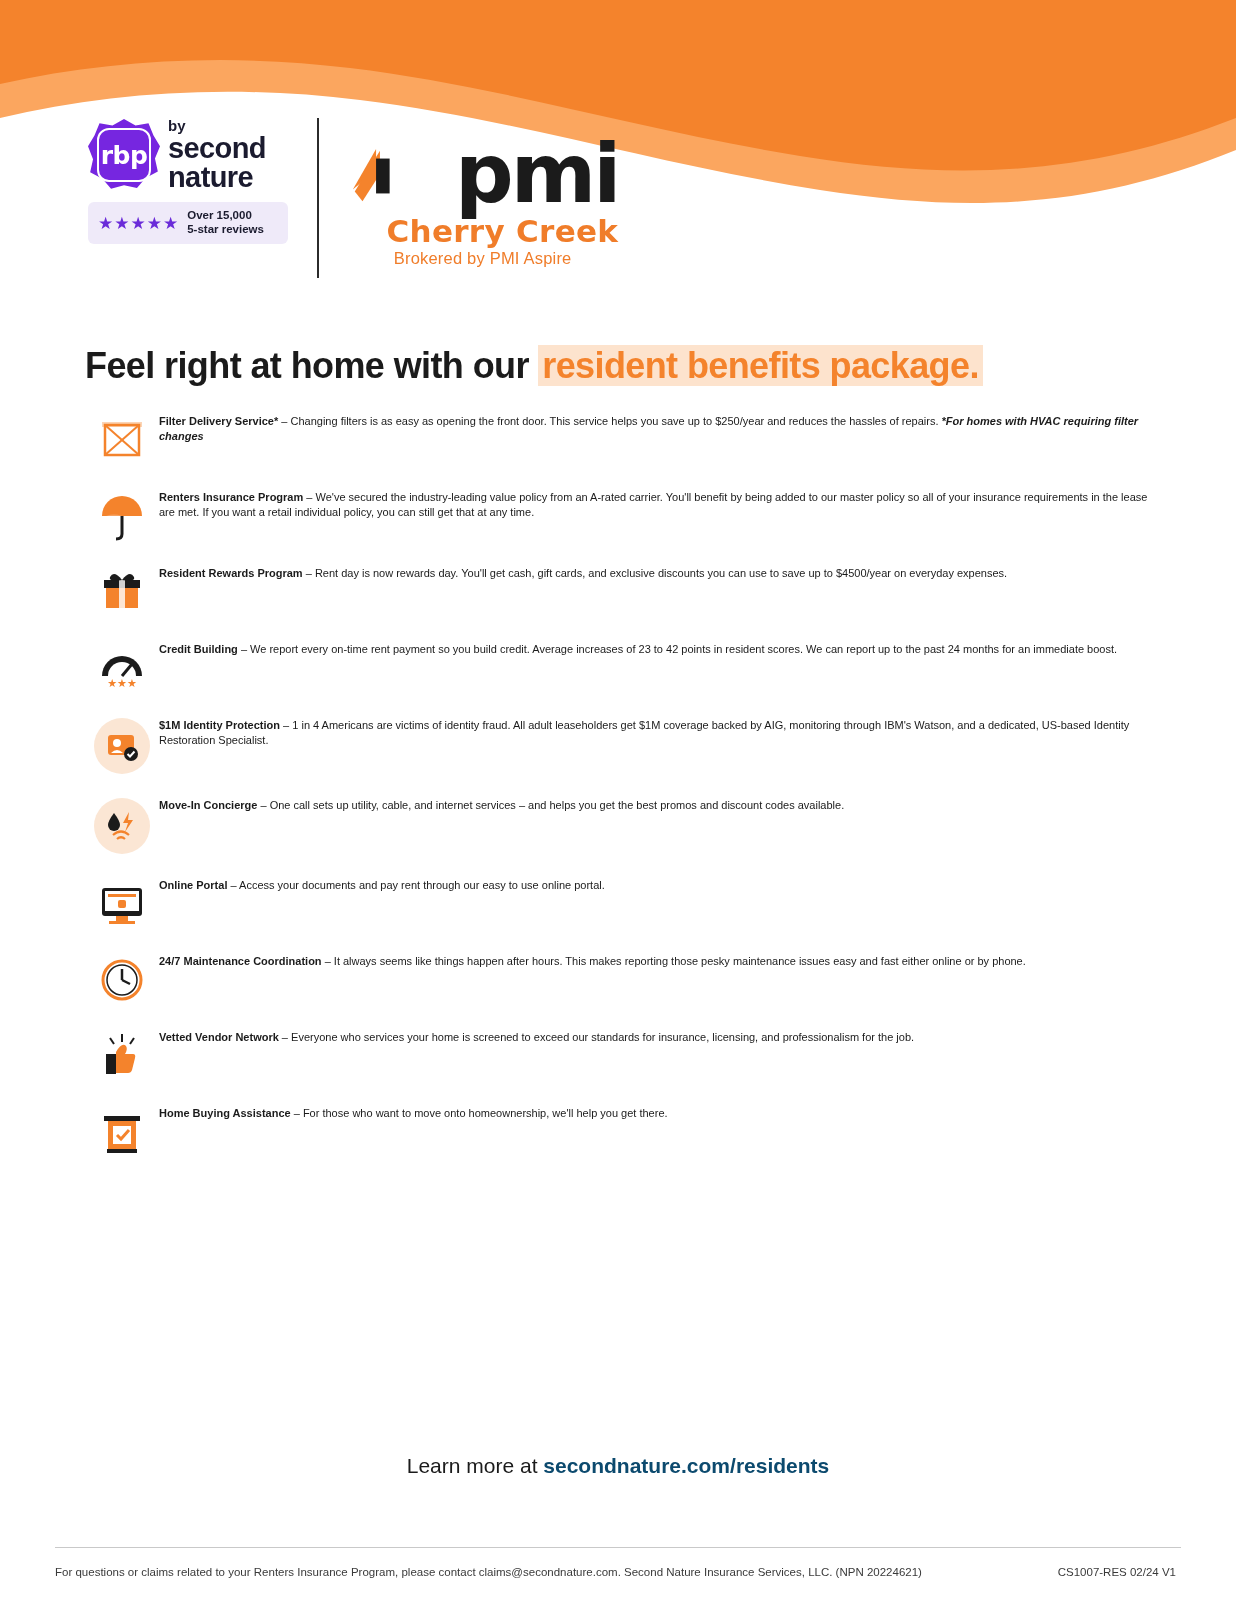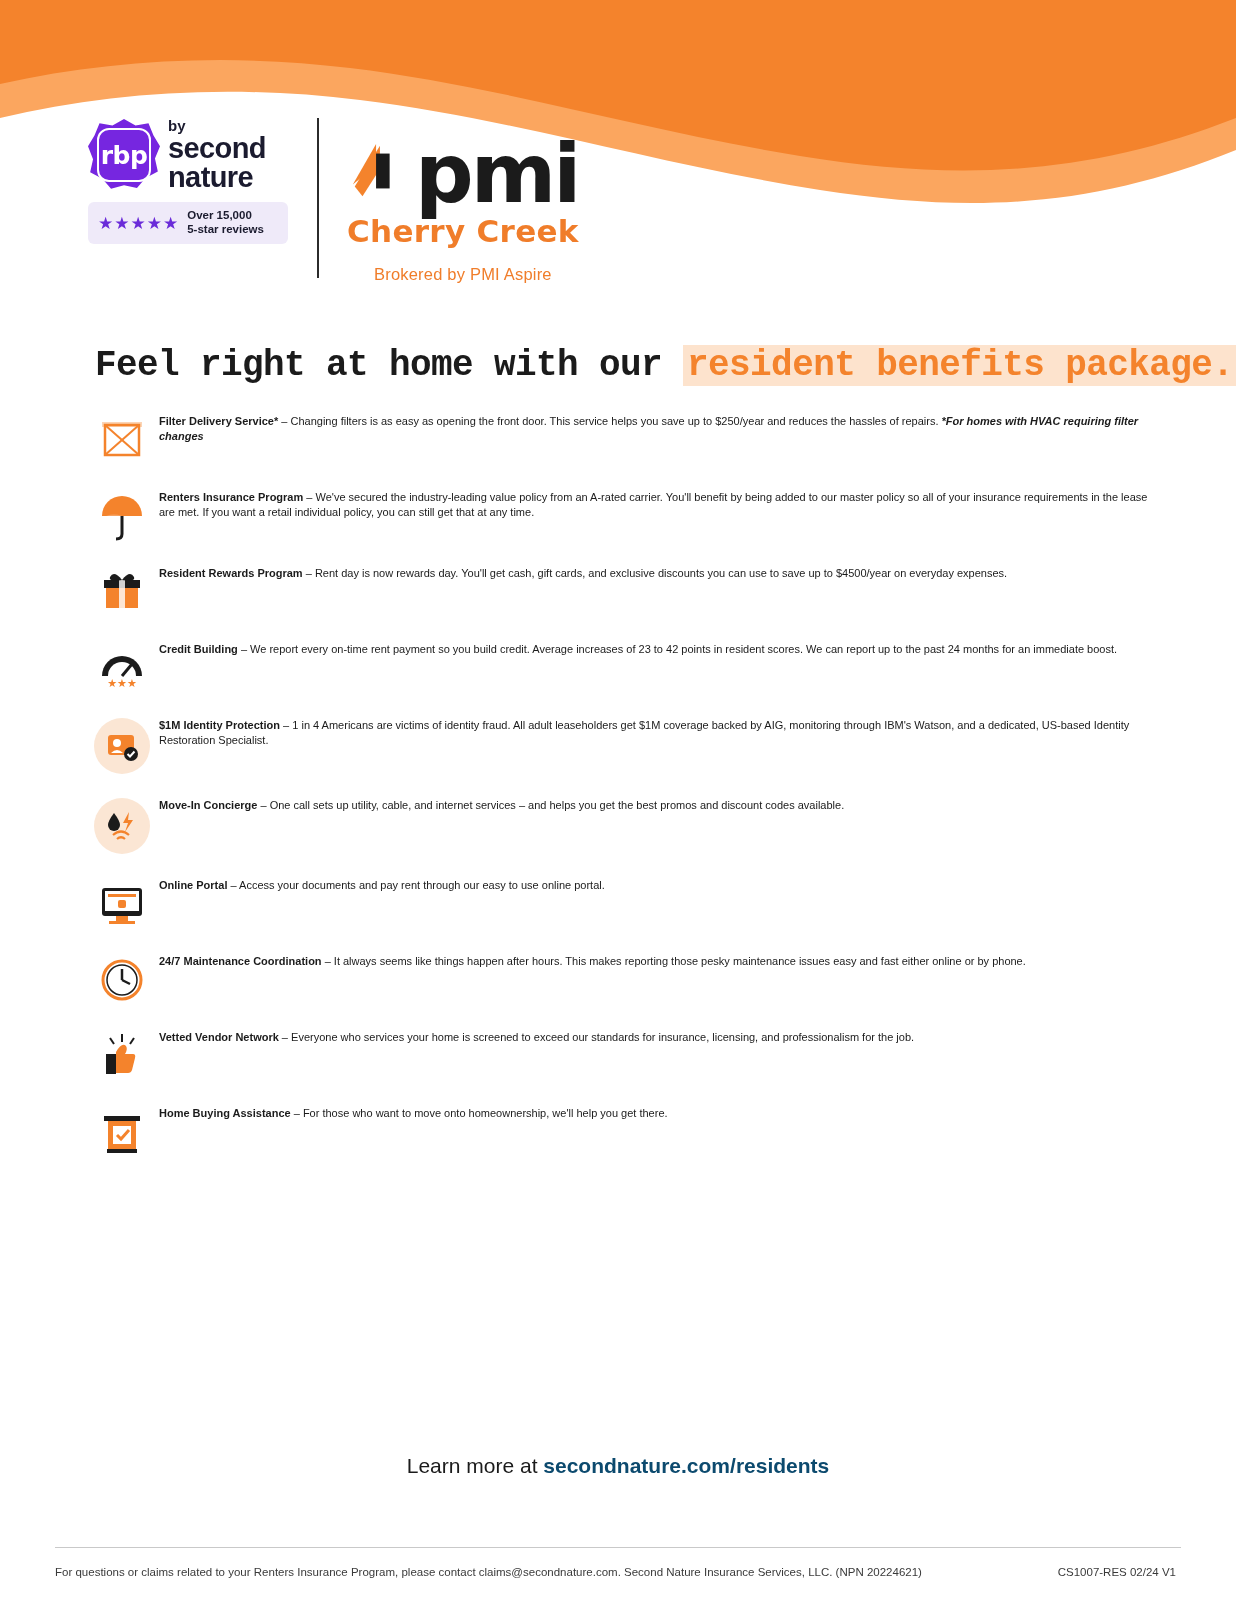--- a/index.html
+++ b/index.html
@@ -84,55 +84,55 @@
   .reviews-text { font-size: 11.5px; color: #1b1b2f; line-height: 1.2; font-weight: 600; }
 
   .divider-v {
     width: 2px; height: 160px;
     background: #2b2b2b;
     margin: 0 28px 0 24px;
   }
 
   
   .pmi-block { padding-top: 22px; }
-  .pmi-top { display: flex; align-items: flex-start; }
+  .pmi-top { display: flex; align-items: flex-end; gap: 40px; }
   .pmi-mark { width: 62px; height: 62px; margin-right: 6px; }
   .pmi-word {
     font-size: 82px; line-height: 0.82;
     font-weight: bold; color: #1b1b1b;
     letter-spacing: -3px;
     font-family: "DejaVu Sans", sans-serif;
   }
   .pmi-sub {
     color: #f07d2a;
     font-size: 31px;
     text-align: right;
     margin-top: 6px;
     letter-spacing: 0.3px;
     font-family: "DejaVu Sans", sans-serif;
     font-weight: bold;
   }
   .pmi-sub2 {
     color: #f07d2a;
     font-size: 16.5px;
     text-align: center;
-    margin-top: 16px;
+    margin-top: 0;
     letter-spacing: 0.2px;
   }
 
   
   .headline {
     position: absolute;
-    top: 345px; left: 95px;
+    top: 345px; left: 85px;
     width: 1080px;
     font-size: 36px;
     font-weight: bold;
     color: #1b1b1b;
     letter-spacing: -0.6px;
-    font-family: Liberation Mono, monospace;
+    font-family: Liberation Sans, sans-serif;
     white-space: nowrap;
   }
   .headline .hl {
     color: #f4832c;
     background: #fde3cd;
     padding: 0 4px;
   }
 
   
   .benefits {

